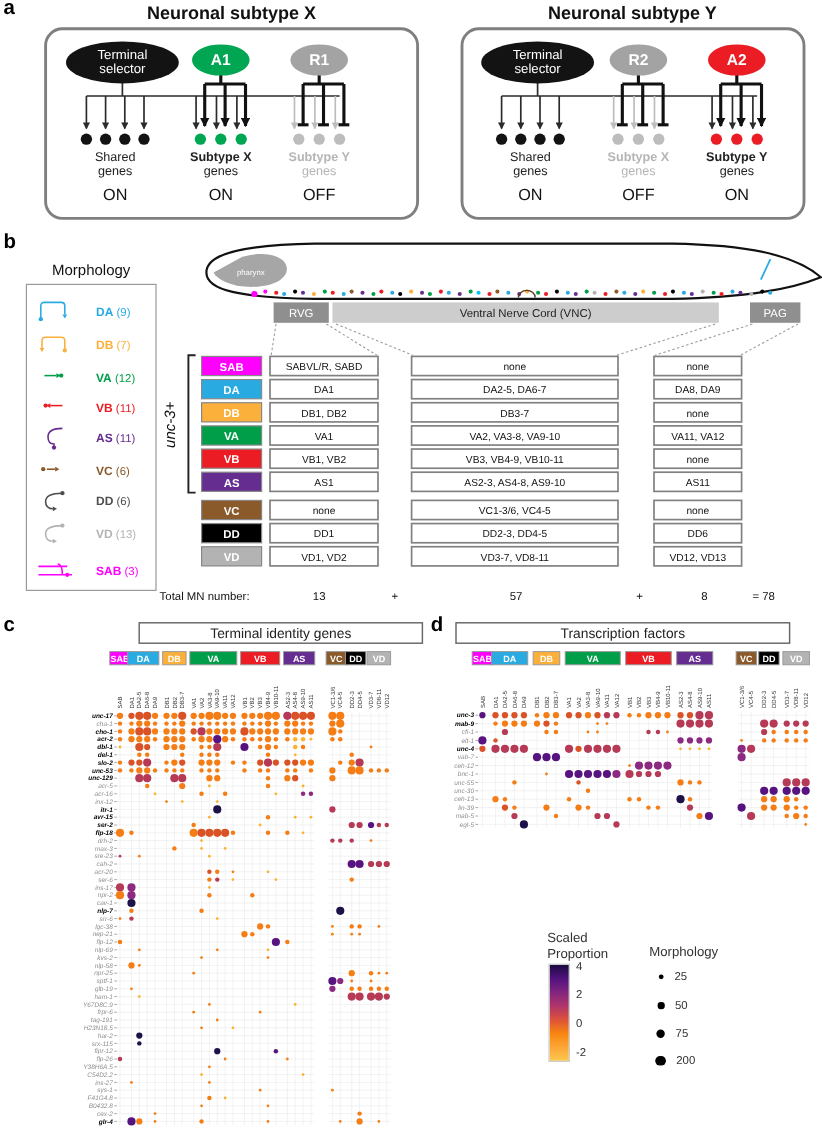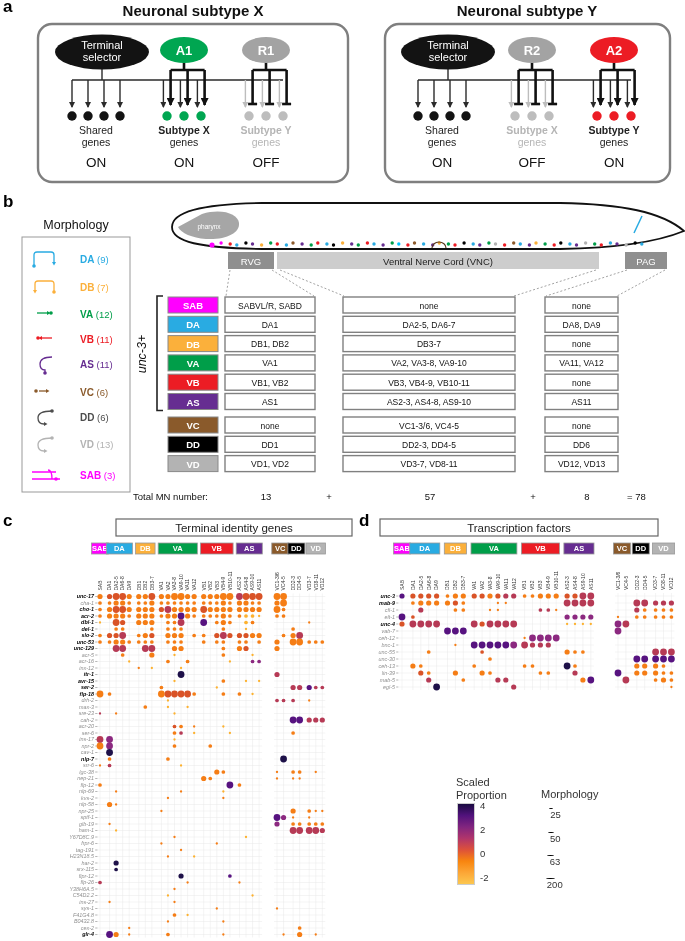--- a/index.html
+++ b/index.html
@@ -3,21 +3,21 @@
 <meta charset="utf-8">
 <style>
   html,body{margin:0;padding:0;background:#fff;}
   .page{position:relative;width:685px;height:941px;background:#fff;
         font-family:"Liberation Sans",sans-serif;overflow:hidden;}
   .plabel{position:absolute;font-size:17px;font-weight:bold;color:#000;}
   svg{position:absolute;display:block;}
   .leg-title{position:absolute;font-size:11px;color:#333;line-height:13px;}
   .colorbar{position:absolute;width:16px;height:80px;border:0.5px solid #ccc;}
   .cb-tick{position:absolute;font-size:9.5px;color:#333;}
-  .prop-item{position:absolute;height:12px;display:flex;align-items:center;flex-direction:column;}
+  .prop-item{position:absolute;height:12px;display:flex;align-items:center;}
   .pdot{display:inline-block;border-radius:50%;background:#000;margin-right:9px;}
   .pd1{width:4px;height:4px;}
   .pd2{width:5.5px;height:5.5px;}
   .pd3{width:7px;height:7px;}
   .pd4{width:8.5px;height:8.5px;}
   .prop-lab{font-size:9.5px;color:#333;}
 </style>
 </head>
 <body>
 
@@ -1324,20 +1324,20 @@
     <div class="prop-item" style="left:549px;top:808px">
       <span class="pdot pd1"></span>
       <span class="prop-lab">25</span>
     </div>
     <div class="prop-item" style="left:548px;top:832px">
       <span class="pdot pd2"></span>
       <span class="prop-lab">50</span>
     </div>
     <div class="prop-item" style="left:547px;top:855px">
       <span class="pdot pd3"></span>
-      <span class="prop-lab">63</span>
+      <span class="prop-lab">75</span>
     </div>
     <div class="prop-item" style="left:546px;top:878px">
       <span class="pdot pd4"></span>
       <span class="prop-lab">200</span>
     </div>
   </div>
 </div>
 
 </body></html>

